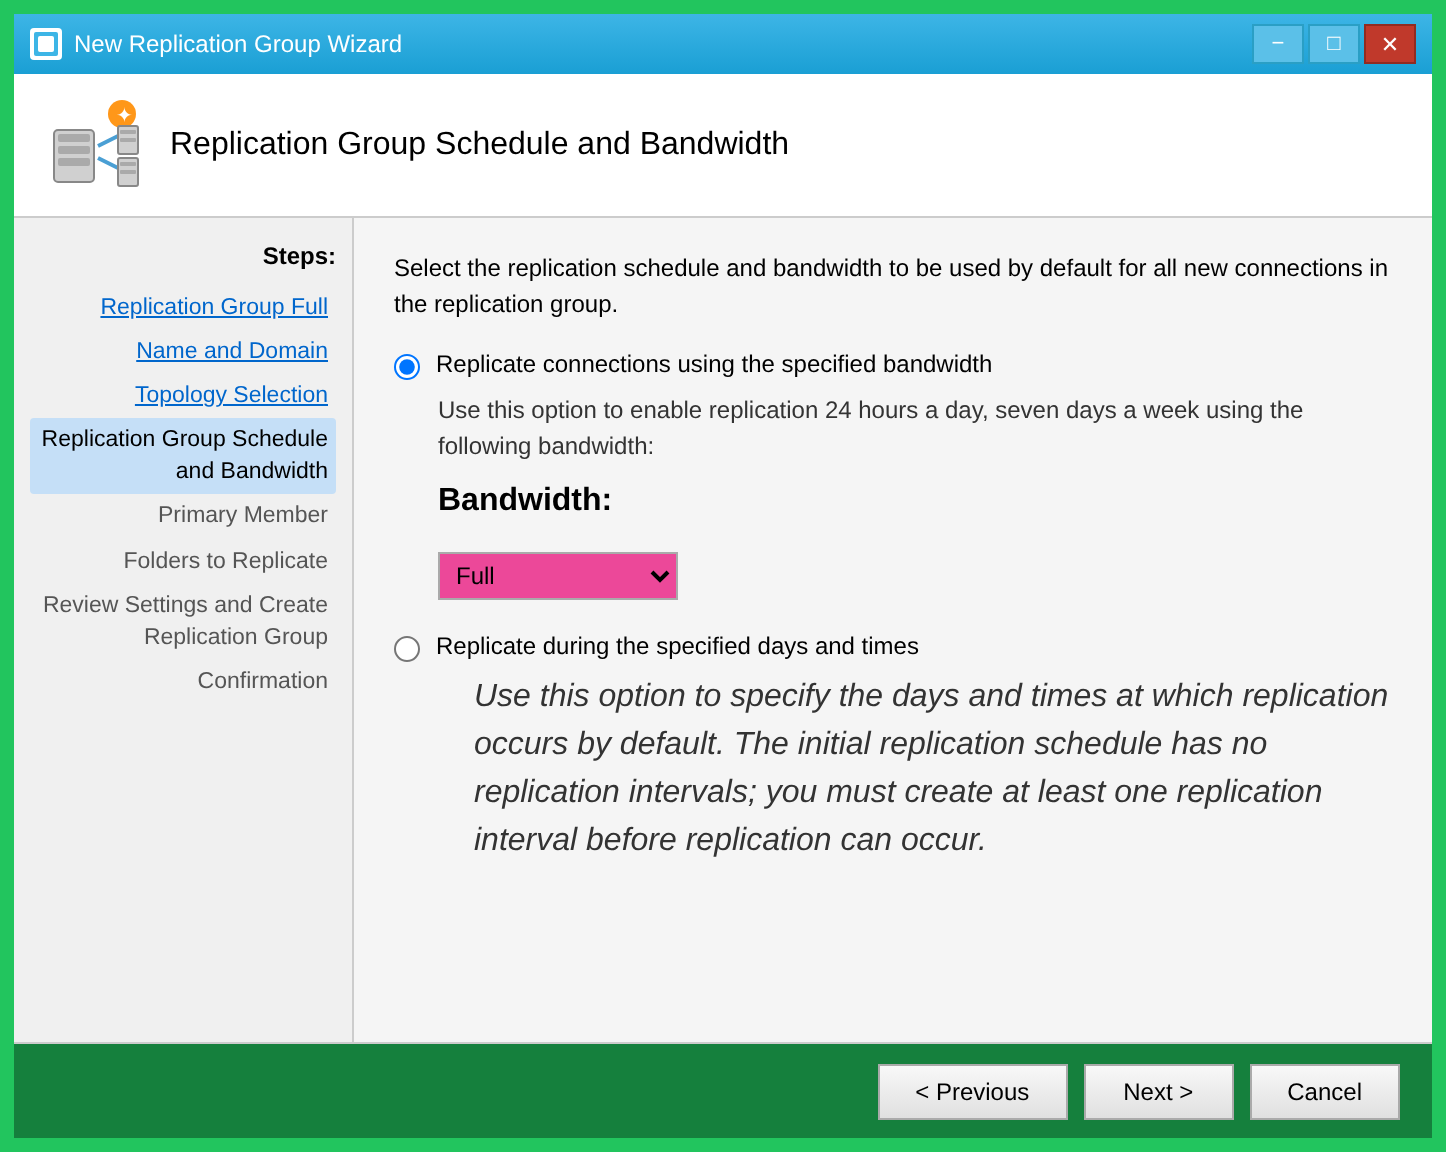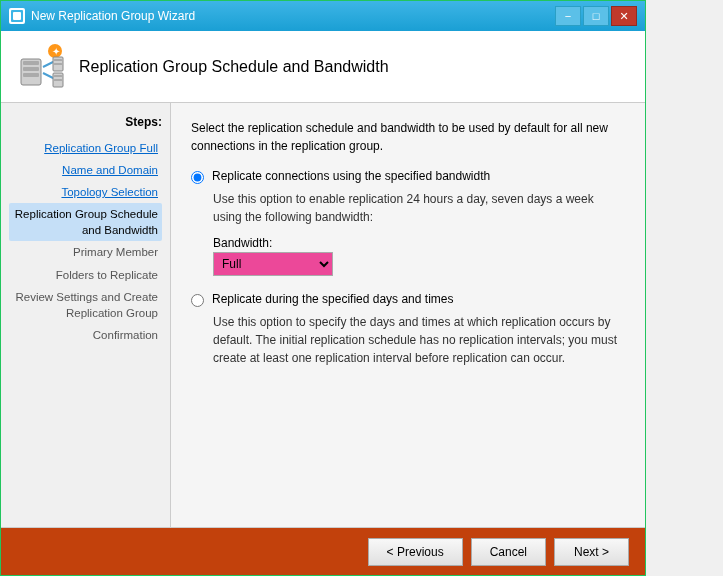--- a/index.html
+++ b/index.html
@@ -5,25 +5,25 @@
     * { box-sizing: border-box; margin: 0; padding: 0; }
     body {
       font-family: 'Segoe UI', Tahoma, sans-serif;
       font-size: 12px;
       background: #f0f0f0;
       width: 723px;
       height: 576px;
       overflow: hidden;
     }
     .window {
-      width: 646px;
+      width: 723px;
       height: 576px;
       display: flex;
       flex-direction: column;
-      border: 1px solid #22c55e;
+      border: 7px solid #22c55e;
     }
     .title-bar {
       background: linear-gradient(to bottom, #3db5e6, #1a9fd4);
       height: 30px;
       display: flex;
       align-items: center;
       justify-content: space-between;
       padding: 0 8px;
       flex-shrink: 0;
     }
@@ -162,55 +162,57 @@
     }
     .option-detail {
       margin-left: 22px;
       font-size: 12px;
       color: #333;
       line-height: 1.5;
       margin-bottom: 10px;
     }
     .bandwidth-label {
       margin-left: 22px;
-      font-size: 12px;
-      color: #000;
-      margin-bottom: 2px;
+      font-size: 16px;
+      color: #000;
+      margin-bottom: 16px;
+      font-weight: bold;
     }
     .bandwidth-select-wrap {
       margin-left: 22px;
       margin-bottom: 16px;
     }
     .bandwidth-select {
       width: 120px;
       height: 24px;
       font-size: 12px;
       border: 1px solid #aaa;
       background: #ec4899;
       padding: 0 4px;
     }
     .option2-detail {
-      margin-left: 22px;
-      font-size: 12px;
+      margin-left: 40px;
+      font-size: 16px;
       color: #333;
       line-height: 1.5;
       margin-bottom: 10px;
+      font-style: italic;
     }
     .edit-schedule-btn {
       margin-left: 22px;
       height: 24px;
       padding: 0 14px;
       font-size: 12px;
       background: #e8e8e8;
       border: 1px solid #aaa;
       color: #888;
       cursor: not-allowed;
     }
     .footer {
-      background: #c2410c;
+      background: #15803d;
       border-top: 1px solid #ccc;
       height: 48px;
       display: flex;
       align-items: center;
       justify-content: flex-end;
       padding: 0 16px;
       gap: 8px;
       flex-shrink: 0;
     }
     .footer-btn {
@@ -315,16 +317,16 @@
         <input type="radio" name="replication-option" id="opt2" style="">
         <label for="opt2" class="option-label">Replicate during the specified days and times</label>
       </div>
       <div class="option2-detail">Use this option to specify the days and times at which replication occurs by default. The initial replication schedule has no replication intervals; you must create at least one replication interval before replication can occur.</div>
 
     </div>
   </div>
 
   <div class="footer">
     <button class="footer-btn">&lt; Previous</button>
+    <button class="footer-btn">Next &gt;</button>
     <button class="footer-btn">Cancel</button>
-    <button class="footer-btn">Next &gt;</button>
   </div>
 </div>
 
 </body></html>

